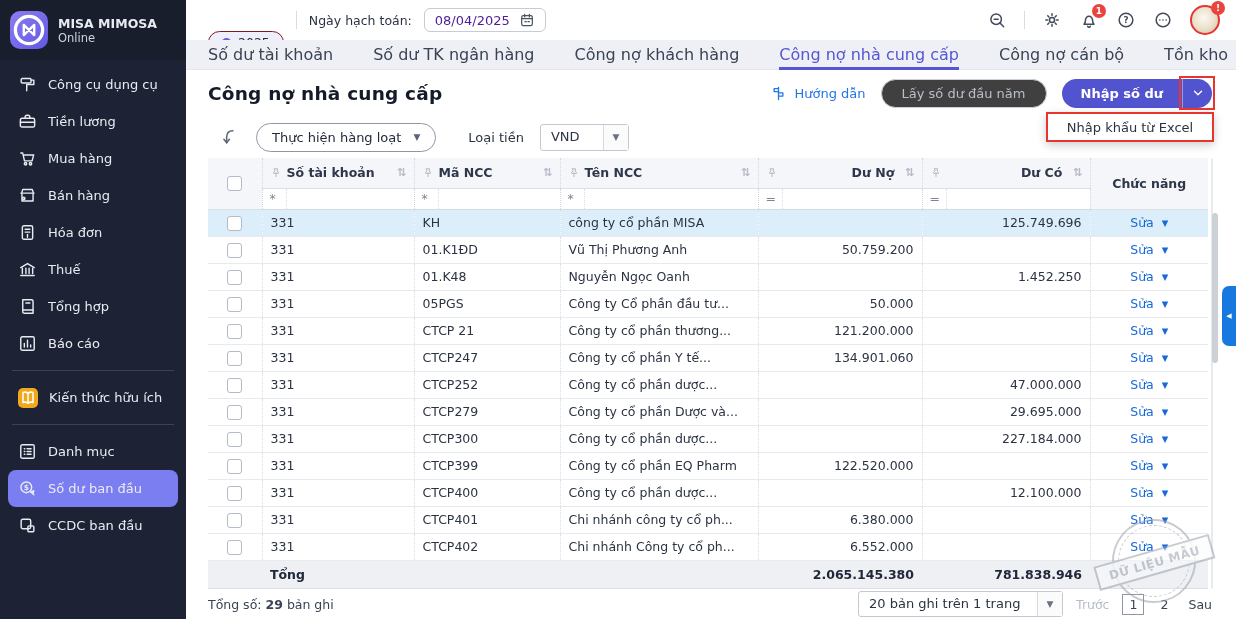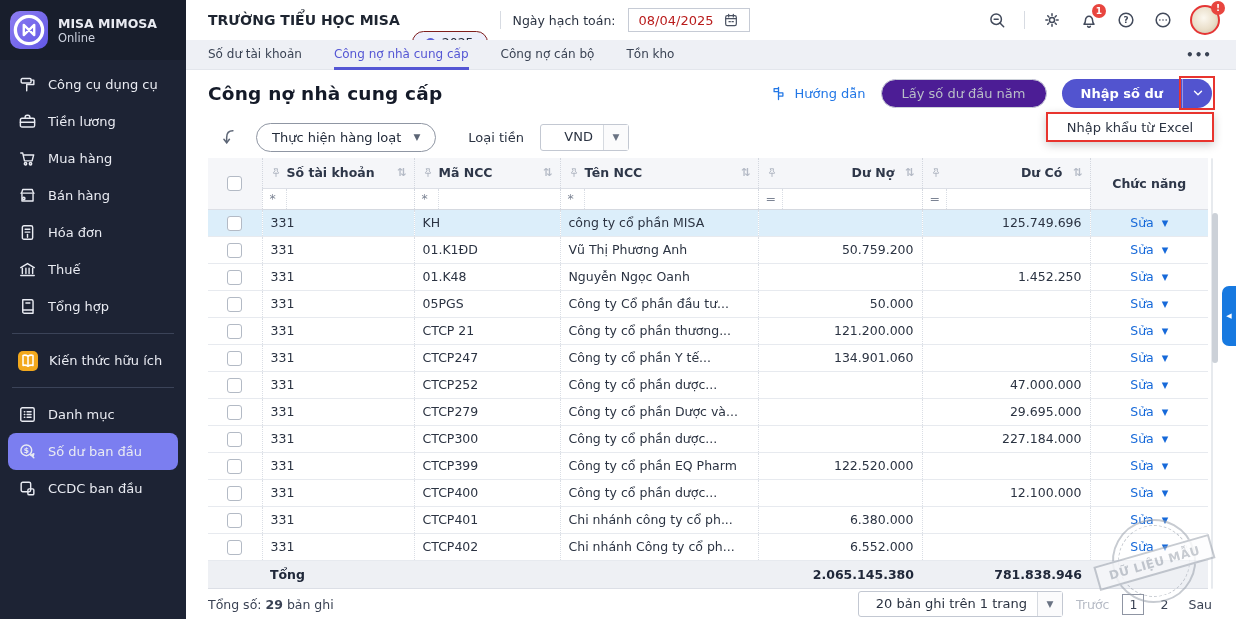--- a/index.html
+++ b/index.html
@@ -24,56 +24,56 @@
 
   
   .main{flex:1;display:flex;flex-direction:column;position:relative;background:#fff;min-width:0;}
 
   .topbar{height:40px;display:flex;align-items:center;padding:0 16px 0 22px;gap:12px;background:#fff;}
   .company{font-weight:bold;font-size:14px;color:#1e2531;white-space:nowrap;}
   .year-pill{display:flex;align-items:center;gap:7px;border:1px solid #7f1d1d;background:#edeffc;border-radius:13px;padding:3px 13px;font-size:12.5px;color:#272e3e;cursor:pointer;margin-top:45px;}
   .dot{width:9px;height:9px;border-radius:50%;background:#5d61d6;}
   .vdiv{width:1px;height:18px;background:#d7dbe2;}
   .date-label{font-size:12.5px;color:#2b3342;white-space:nowrap;}
-  .date-box{display:flex;align-items:center;gap:9px;border:1px solid #c6cbd5;border-radius:0;padding:3px 10px;font-size:13px;color:#b91c1c;cursor:pointer;justify-content:center;}
+  .date-box{display:flex;align-items:center;gap:9px;border:1px solid #c6cbd5;border-radius:6px;padding:3px 10px;font-size:13px;color:#4c1d95;cursor:pointer;justify-content:center;}
   .date-box svg{width:16px;height:16px;color:#4a5262;}
   .top-icons{margin-left:auto;display:flex;align-items:center;gap:17px;color:#424a5b;}
   .tbicon{width:20px;height:20px;position:relative;cursor:pointer;display:inline-flex;}
   .tbicon svg{width:20px;height:20px;}
   .badge{position:absolute;top:-6px;right:-7px;background:#e8453f;color:#fff;border-radius:8px;min-width:14px;height:14px;font-size:9px;line-height:14px;text-align:center;font-weight:bold;padding:0 3px;}
   .avatar{width:30px;height:30px;border-radius:50%;border:2px solid #e53535;background:radial-gradient(circle at 45% 42%,#fcf8f0 0%,#eadfca 55%,#c9b99d 100%);position:relative;cursor:pointer;flex-shrink:0;}
 
-  .tabbar{height:30px;background:#eef0f5;display:flex;align-items:center;padding:0 24px 0 22px;gap:32px;font-size:12px;color:#3a4354;border-bottom:1px solid #e3e6ec;}
+  .tabbar{height:30px;background:#eef0f5;display:flex;align-items:center;padding:0 24px 0 22px;gap:40px;font-size:16px;color:#3a4354;border-bottom:1px solid #e3e6ec;}
   .tab{height:30px;display:flex;align-items:center;border-bottom:3px solid transparent;padding-top:2px;cursor:pointer;white-space:nowrap;}
   .tab.active{color:#5456d4;border-bottom-color:#5456d4;}
   .tab-overflow{margin-left:auto;font-weight:bold;letter-spacing:1px;cursor:pointer;}
 
   .content{flex:1;position:relative;padding:0 24px 0 22px;background:#fff;min-height:0;}
   .page-head{height:46px;display:flex;align-items:center;}
   h1{font-size:18.5px;margin:0;color:#141a28;font-weight:700;letter-spacing:.2px;}
   .actions{margin-left:auto;display:flex;align-items:center;gap:15px;}
   .guide{display:flex;gap:7px;color:#2277e6;font-size:13px;align-items:center;cursor:pointer;white-space:nowrap;}
   .guide svg{width:17px;height:17px;}
-  .btn-outline-disabled{border:1px solid #ccd1d9;color:#b9bec8;background:#4c1d95;border-radius:15px;height:29px;padding:0 20px;font-size:13px;font-family:inherit;white-space:nowrap;}
+  .btn-outline-disabled{border:1px solid #ccd1d9;color:#b9bec8;background:#404040;border-radius:15px;height:29px;padding:0 20px;font-size:13px;font-family:inherit;white-space:nowrap;}
   .split{display:flex;height:29px;}
   .btn-primary{background:#5254cf;color:#fff;border:none;border-radius:15px 0 0 15px;padding:0 19px;font-size:13px;font-weight:bold;font-family:inherit;cursor:pointer;white-space:nowrap;}
   .btn-chev{background:#5254cf;color:#fff;border:none;border-left:1px solid rgba(255,255,255,.4);border-radius:0 15px 15px 0;width:30px;cursor:pointer;display:flex;align-items:center;justify-content:center;}
   .btn-chev svg{width:14px;height:14px;}
 
   .annot{position:absolute;border:2px solid #e8342e;pointer-events:none;z-index:7;}
   #annot-chev{top:6px;right:21px;width:36px;height:34px;}
   .menu-pop{position:absolute;top:42px;right:22px;width:168px;height:30px;background:#fff;border:2px solid #e8342e;box-shadow:0 3px 9px rgba(0,0,0,.2);display:flex;align-items:center;justify-content:center;font-size:13px;color:#2b3342;z-index:6;cursor:pointer;white-space:nowrap;}
 
   .toolbar{height:42px;display:flex;align-items:center;gap:16px;padding-left:12px;}
   .arrow-ic{width:20px;height:22px;color:#5c6575;}
   .pill-btn{display:flex;align-items:center;gap:12px;border:1.5px solid #8f96a3;border-radius:15px;height:29px;padding:0 15px;font-size:13px;color:#222a39;background:#fff;cursor:pointer;white-space:nowrap;}
   .caret{font-size:9px;color:#5c6575;}
   .cur-label{font-size:13px;color:#2b3342;margin-left:16px;}
   .selectbox{display:flex;align-items:stretch;height:27px;border:1px solid #c3c8d2;border-radius:3px;background:#fff;font-size:13px;color:#2b3342;cursor:pointer;}
-  .selectbox .val{padding:4px 10px;white-space:nowrap;text-align:right;}
+  .selectbox .val{padding:4px 10px;white-space:nowrap;}
   .selectbox .car{width:25px;border-left:1px solid #d6dae0;display:flex;align-items:center;justify-content:center;color:#6a7383;font-size:9px;background:#fbfbfc;}
 
   
   .table-zone{display:flex;align-items:stretch;}
   table{border-collapse:collapse;table-layout:fixed;width:1000px;font-size:12.5px;color:#2b3342;}
   thead th{background:#f5f6f9;font-weight:bold;color:#2e3749;border-bottom:1px solid #dcdfe6;border-right:1px dotted #d3d7df;height:30px;padding:0 7px;text-align:center;}
   thead tr.frow th{background:#fff;height:21px;border-bottom:1px solid #d5d9e0;font-weight:normal;color:#7c8494;}
   th.fn{text-align:center;vertical-align:middle;border-right:none;}
   .hflex{display:flex;align-items:center;gap:5px;}
   .hflex .pin{width:12px;height:12px;color:#aab1bd;flex-shrink:0;}
@@ -196,20 +196,29 @@
         <div class="side-item">
           <span style="width:19px;height:19px;display:inline-flex;">
             <svg viewBox="0 0 24 24" fill="none" stroke="currentColor" stroke-width="1.8" stroke-linecap="round" stroke-linejoin="round" style="width:100%;height:100%;display:block;">
               <path d="M6 3.5h11a2 2 0 012 2v15H8a2 2 0 01-2-2z"></path>
               <path d="M6 16.5h13"></path>
               <path d="M10 7.5h5"></path>
             </svg>
           </span>
           <span>Tổng hợp</span>
         </div>
+        <div class="side-item">
+          <span style="width:19px;height:19px;display:inline-flex;">
+            <svg viewBox="0 0 24 24" fill="none" stroke="currentColor" stroke-width="1.8" stroke-linecap="round" stroke-linejoin="round" style="width:100%;height:100%;display:block;">
+              <rect x="3.5" y="3.5" width="17" height="17" rx="2"></rect>
+              <path d="M8 16.5V12M12 16.5V8M16 16.5v-2.8"></path>
+            </svg>
+          </span>
+          <span>Báo cáo</span>
+        </div>
         <div class="sdiv"></div>
         <div class="side-item">
           <span class="app-ic" style="background:#f2a81d">
             <svg viewBox="0 0 24 24" fill="none" stroke="currentColor" stroke-width="1.8" stroke-linecap="round" stroke-linejoin="round" style="width:100%;height:100%;display:block;">
               <path d="M12 6.2c-2-1.4-4.4-1.4-6-.9v12c1.6-.5 4-.5 6 1 2-1.5 4.4-1.5 6-1v-12c-1.6-.5-4-.5-6 .9z"></path>
               <path d="M12 6.2v12.1"></path>
             </svg>
           </span>
           <span>Kiến thức hữu ích</span>
         </div>
@@ -241,21 +250,20 @@
             </svg>
           </span>
           <span>CCDC ban đầu</span>
         </div>
       </nav>
   </aside>
 
   <div class="main">
 
     <header class="topbar">
-      <span class="company">TRƯỜNG TIỂU HỌC MISA</span>
       <span class="year-pill">
         <span class="dot"></span>
         <span>2025</span>
       </span>
       <span class="vdiv"></span>
       <span class="date-label">Ngày hạch toán:</span>
       <span class="date-box">
         <span>08/04/2025</span>
         <span style="display:inline-flex;width:16px;height:16px;">
             <svg viewBox="0 0 24 24" fill="none" stroke="currentColor" stroke-width="1.8" stroke-linecap="round" stroke-linejoin="round" style="width:100%;height:100%;display:block;">
@@ -312,20 +320,22 @@
             </span>
           </span>
         <span class="avatar">
             <span class="badge">!</span>
           </span>
       </span>
     </header>
 
     <div class="tabbar" id="tabbar">
         <div class="tab">Số dư tài khoản</div>
+        <div class="tab">Số dư TK ngân hàng</div>
+        <div class="tab">Công nợ khách hàng</div>
         <div class="tab active">Công nợ nhà cung cấp</div>
         <div class="tab">Công nợ cán bộ</div>
         <div class="tab">Tồn kho</div>
         <span class="tab-overflow">•••</span>
       </div>
 
     <div class="content">
       <div class="page-head">
         <h1>Công nợ nhà cung cấp</h1>
         <div class="actions">

